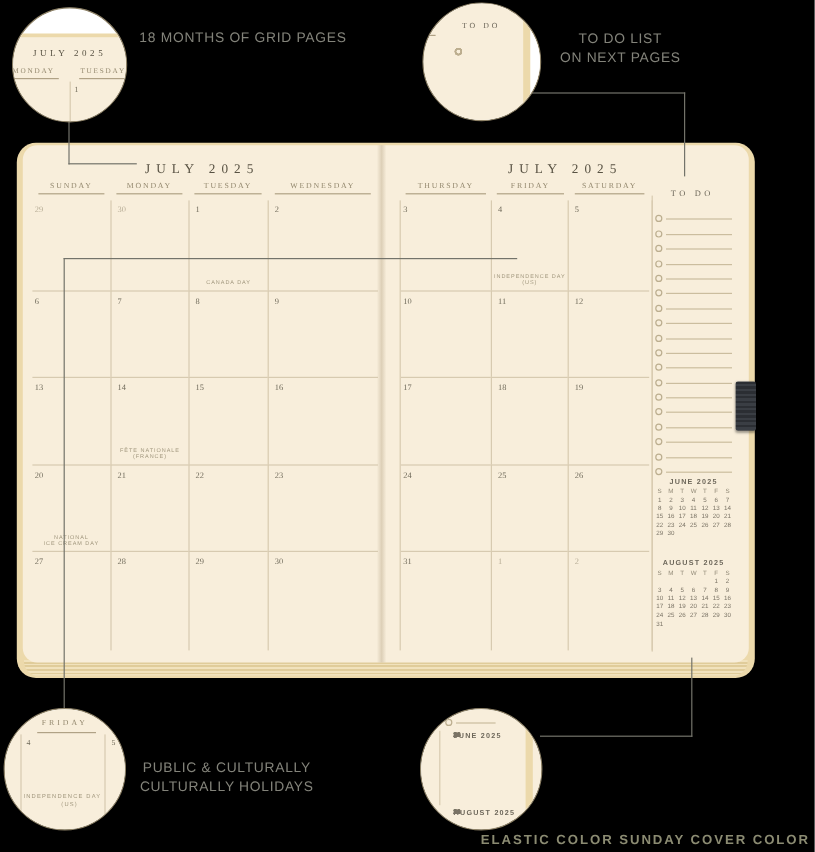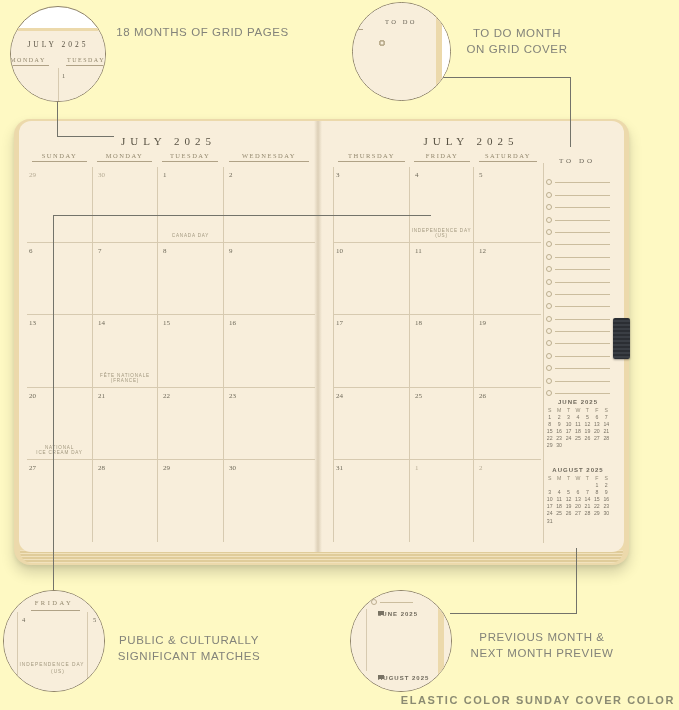--- a/index.html
+++ b/index.html
@@ -1,16 +1,16 @@
 <!DOCTYPE html>
 <html style="--page: #f8eedb; --cover: #ecd9ab; --line: #d7cab0; --leader: #73736a; --callout-ink: #83837a;"><head>
 <meta charset="utf-8">
 <style>
   html,body{margin:0;padding:0;background:#fff;}
-  .canvas{position:relative;width:679px;height:710px;background:#fef9c3;overflow:hidden;
+  .canvas{position:relative;width:679px;height:710px;background:#000000;overflow:hidden;
           font-family:"Liberation Sans",sans-serif;}
 
   
   .callout-text{position:absolute;text-align:center;font-size:11.5px;line-height:16px;
                 letter-spacing:.6px;color:var(--callout-ink,#83837a);z-index:4;}
   #txt-months{left:110px;top:24px;width:185px;}
   #txt-todo{left:452px;top:25px;width:130px;}
   #txt-holidays{left:110px;top:632px;width:158px;}
   #txt-preview{left:462px;top:629px;width:160px;}
   .footer-note{position:absolute;right:4px;top:694px;font-size:11px;font-weight:bold;
@@ -132,30 +132,26 @@
 </style>
 </head>
 <body>
 
 <div class="canvas">
 
   <div class="callout-text" id="txt-months">
     <span>18 MONTHS OF GRID PAGES</span><br>
   </div>
   <div class="callout-text" id="txt-todo">
-    <span>TO DO MONTH</span><br>
-    <span>ON GRID COVER</span>
+    <span>TO DO LIST</span><br>
+    <span>ON NEXT PAGES</span>
   </div>
   <div class="callout-text" id="txt-holidays">
     <span>PUBLIC &amp; CULTURALLY</span><br>
-    <span>SIGNIFICANT MATCHES</span>
-  </div>
-  <div class="callout-text" id="txt-preview">
-    <span>PREVIOUS MONTH &amp;</span><br>
-    <span>NEXT MONTH PREVIEW</span>
+    <span>CULTURALLY HOLIDAYS</span>
   </div>
   <div class="footer-note">ELASTIC COLOR SUNDAY COVER COLOR</div>
 
   <div class="leader" id="leader-grid"></div>
   <div class="leader" id="leader-todo"></div>
   <div class="leader" id="leader-holiday"></div>
   <div class="leader" id="leader-preview"></div>
 
   <div class="planner">
     <div class="cover"></div>

